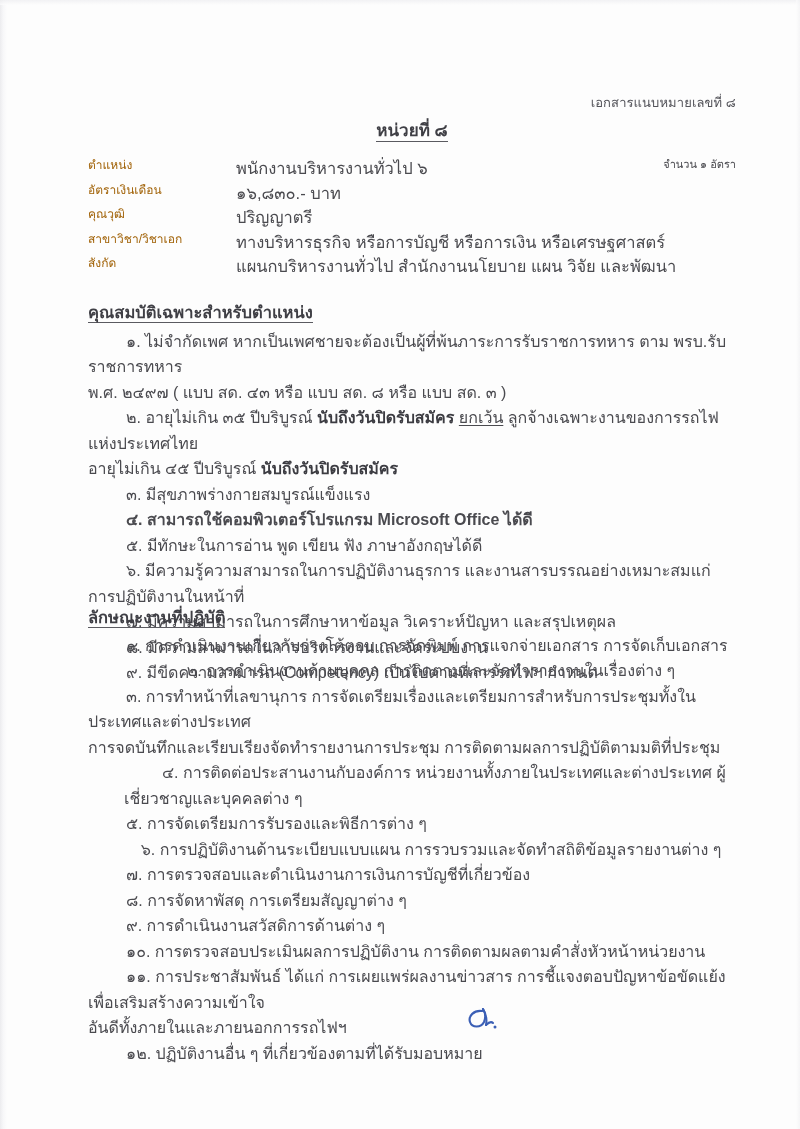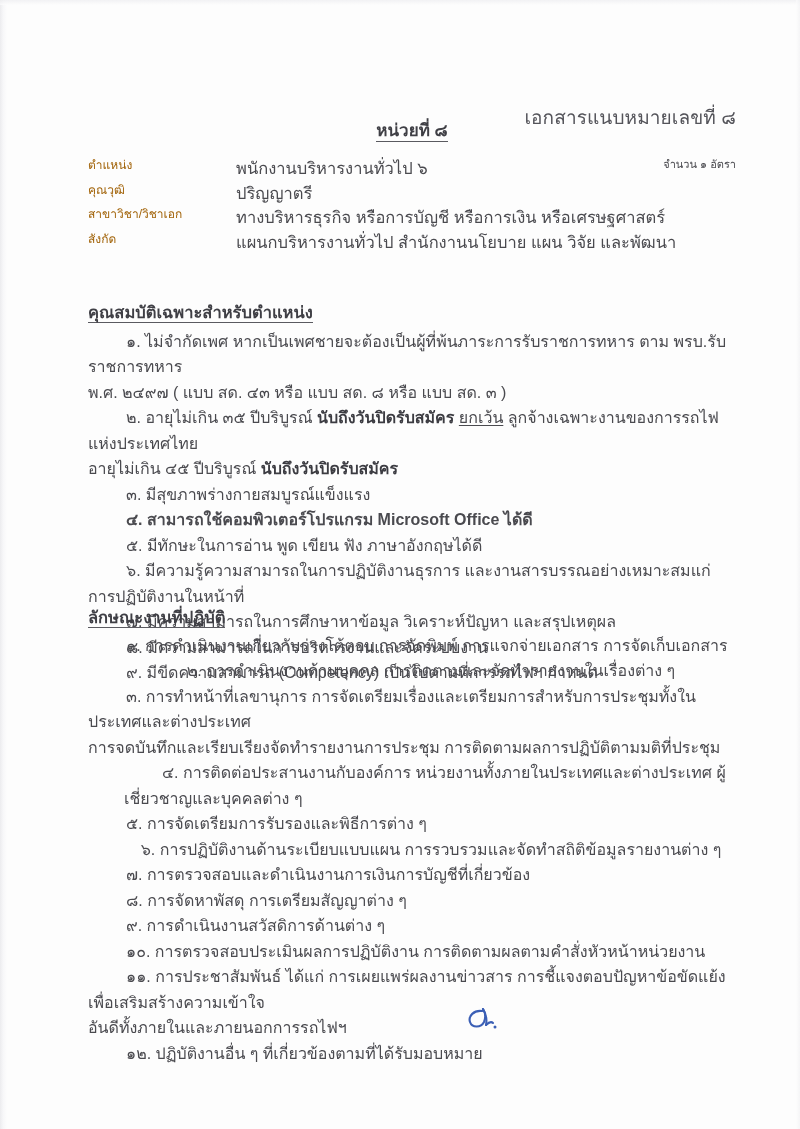--- a/index.html
+++ b/index.html
@@ -58,22 +58,22 @@
 
   
   .ink {
     color: #4a4a4f;
     -webkit-font-smoothing: antialiased;
   }
 
   .attach-header {
     position: absolute;
     right: 0;
-    top: 102px;
-    font-size: 19px;
+    top: 92px;
+    font-size: 13px;
     letter-spacing: .1px;
     color: #54545a;
     white-space: nowrap;
   }
 
   .doc-title {
     position: absolute;
     left: 0;
     top: 116px;
     width: 648px;
@@ -197,20 +197,23 @@
     <div class="attach-header ink">เอกสารแนบหมายเลขที่ ๘</div>
 
     <div class="doc-title">
       <span>หน่วยที่ ๘</span>
     </div>
 
     <div class="fields">
       <div class="field-row">
         <span class="field-label">ตำแหน่ง</span><span class="field-value">พนักงานบริหารงานทั่วไป ๖</span>
         <span class="field-aside ink">จำนวน  ๑  อัตรา</span>
+      </div>
+      <div class="field-row">
+        <span class="field-label">อัตราเงินเดือน</span><span class="field-value">๑๖,๘๓๐.-  บาท</span>
       </div>
       <div class="field-row">
         <span class="field-label">คุณวุฒิ</span><span class="field-value">ปริญญาตรี</span>
       </div>
       <div class="field-row">
         <span class="field-label">สาขาวิชา/วิชาเอก</span><span class="field-value">ทางบริหารธุรกิจ หรือการบัญชี  หรือการเงิน  หรือเศรษฐศาสตร์</span>
       </div>
       <div class="field-row">
         <span class="field-label">สังกัด</span><span class="field-value">แผนกบริหารงานทั่วไป  สำนักงานนโยบาย แผน วิจัย และพัฒนา</span>
       </div>

